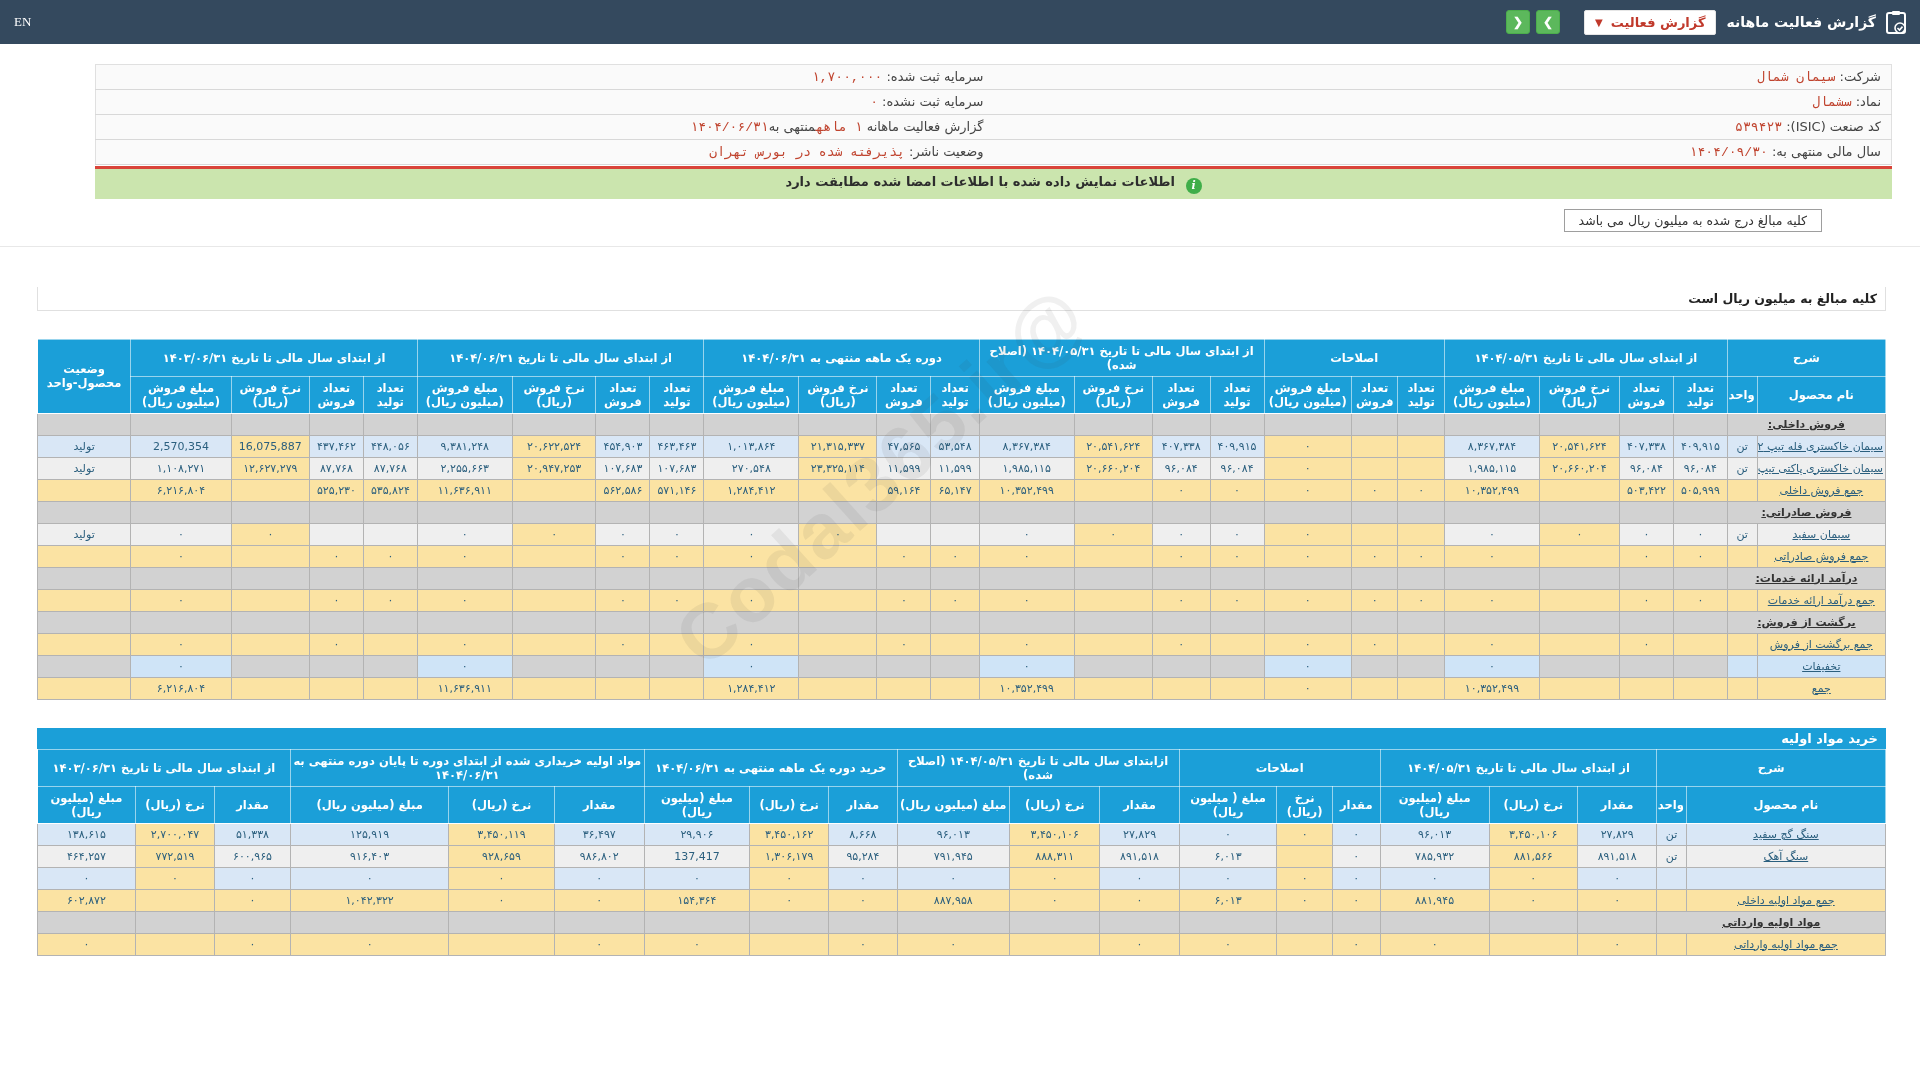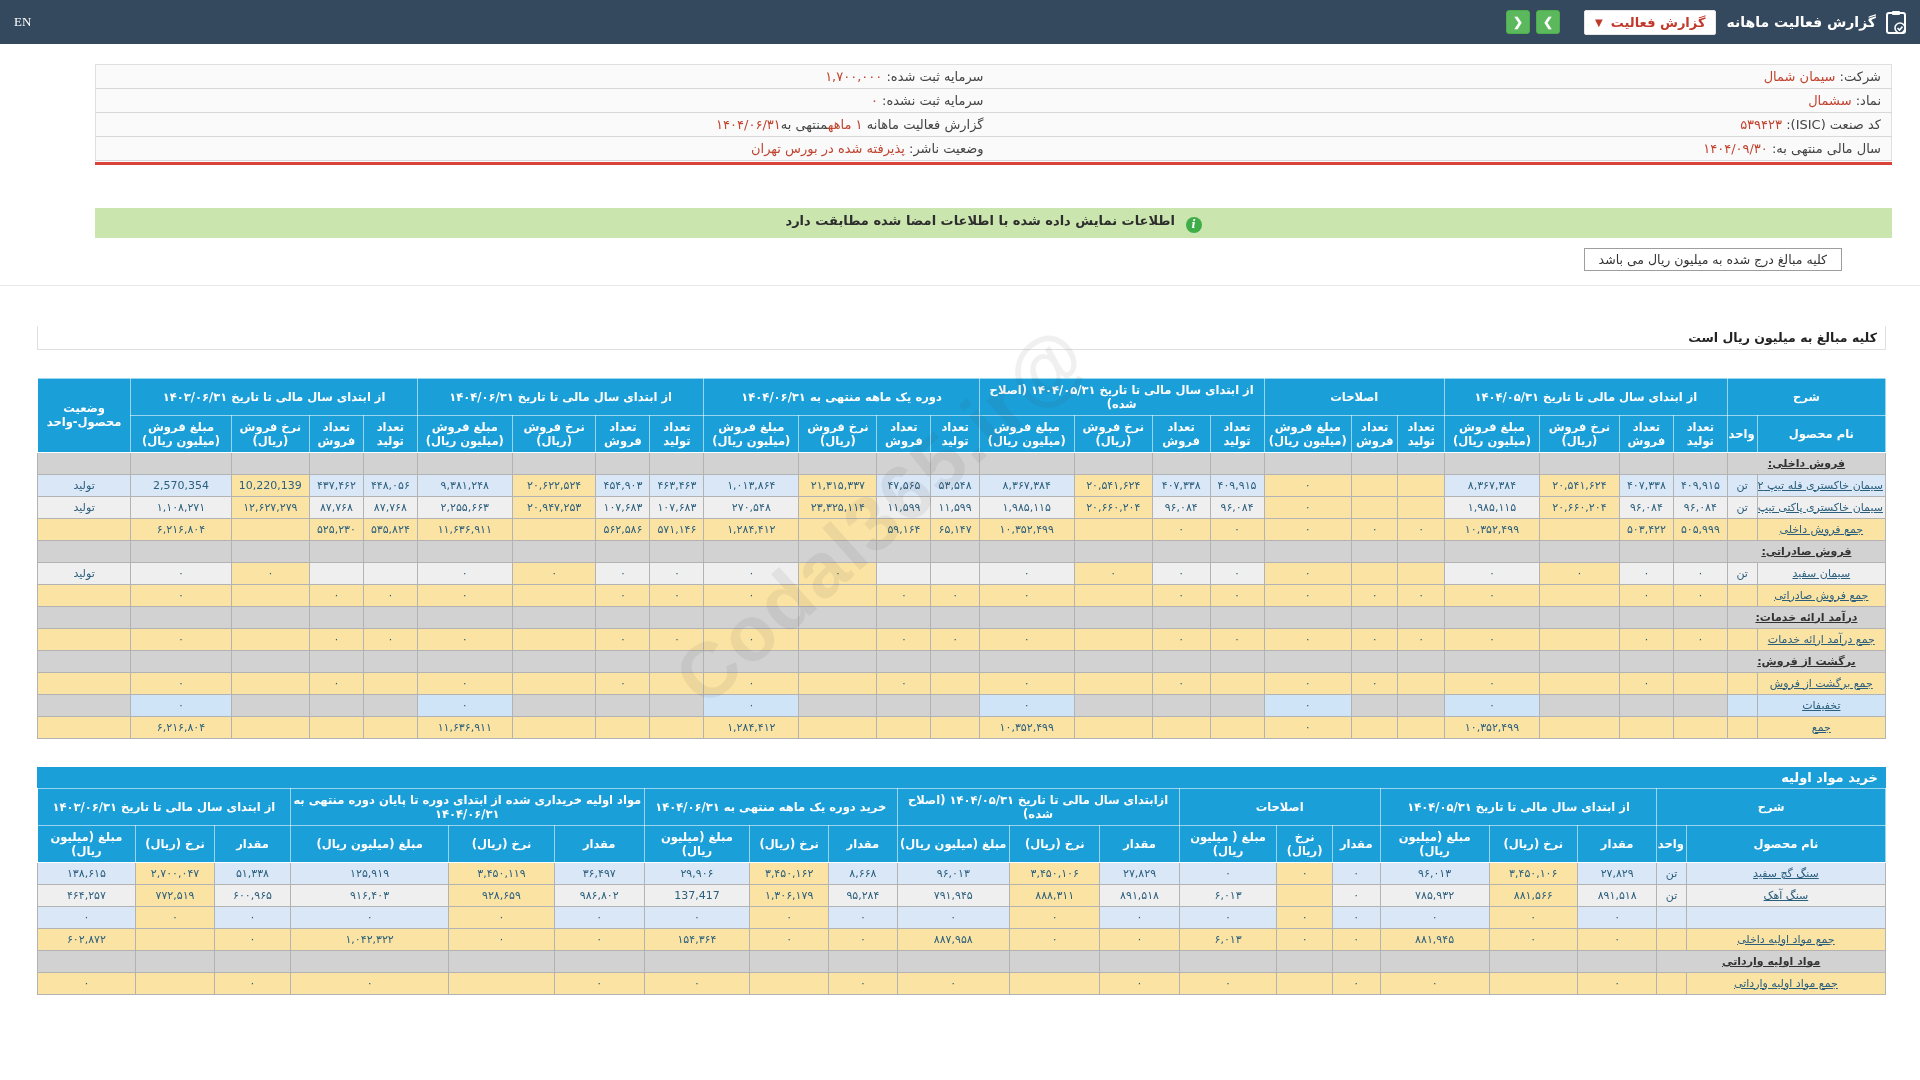--- a/index.html
+++ b/index.html
@@ -18,28 +18,28 @@
   .nav-btn { width:24px; height:24px; background:#5cb85c; border:1px solid #4cae4c;
     border-radius:3px; color:#fff; font-size:12px; font-weight:bold; display:flex;
     align-items:center; justify-content:center; cursor:pointer; }
   .spacer { flex:1; }
   .en-link { color:#fff; font-size:13px; cursor:pointer; font-family:"Liberation Serif","DejaVu Serif",serif; }
   
   .info-wrap { margin:20px 28px 0 95px; }
   .info-table { width:100%; border-collapse:collapse; background:#fafafa; border:1px solid #e0e0e0; }
   .info-table td { border-bottom:1px solid #d8d8d8; padding:4px 10px; font-size:13px;
     color:#444; text-align:right; width:50%; }
-  .iv { color:#c0442f; }
+  .iv { color:#c0442f;font-family:Liberation Mono, monospace; }
   .red-line { height:3px; background:#d9443a; margin-top:1px; }
   .notice-bar { background:#cbe5ae; padding:5px 0; text-align:center; font-size:13px;
-    color:#2d2d2d; font-weight:bold;margin-top:43px; }
+    color:#2d2d2d; font-weight:bold; }
   .i-ico { display:inline-flex; width:16px; height:16px; border-radius:50%; background:#3fae49;
     color:#fff; font-size:11px; font-weight:bold; align-items:center; justify-content:center;
     margin-left:6px; vertical-align:-3px; font-style:italic; font-family:"DejaVu Serif",serif; }
-  .amounts-box { display:inline-block; margin:10px 78px 0 0; border:1px solid #9e9e9e;
+  .amounts-box { display:inline-block; margin:10px 98px 0 0; border:1px solid #9e9e9e;
     background:#fff; font-size:12.5px; color:#333; padding:3px 14px; }
   .thin-rule { border-top:1px solid #e8e8e8; margin-top:14px; }
   
   .tbl-wrap { margin:0 34px 0 37px; position:relative; }
   .band { background:#1b9fd8; color:#fff; font-weight:bold; font-size:13px;
     padding:3px 8px; text-align:right; }
   .band-note { border:1px solid #e0e0e0; border-top:none; padding:4px 8px; font-size:12.5px;
     font-weight:bold; color:#222; text-align:right; background:#fff; }
   table.data { width:100%; border-collapse:collapse; table-layout:fixed; }
   table.data th { background:#1b9fd8; color:#fff; font-size:11.5px; font-weight:bold;
@@ -249,21 +249,21 @@
           <td class="c-bl">۵۳,۵۴۸</td>
           <td class="c-bl">۴۷,۵۶۵</td>
           <td class="c-y">۲۱,۳۱۵,۳۳۷</td>
           <td class="c-bl">۱,۰۱۳,۸۶۴</td>
           <td class="c-bl">۴۶۳,۴۶۳</td>
           <td class="c-bl">۴۵۴,۹۰۳</td>
           <td class="c-y">۲۰,۶۲۲,۵۲۴</td>
           <td class="c-bl">۹,۳۸۱,۲۴۸</td>
           <td class="c-bl">۴۴۸,۰۵۶</td>
           <td class="c-bl">۴۳۷,۴۶۲</td>
-          <td class="c-y">10,220,139</td>
+          <td class="c-y">16,075,887</td>
           <td class="c-bl">2,570,354</td>
           <td class="status c-bl">تولید</td>
         </tr>
         <tr>
           <td class="lbl c-gr">سیمان خاکستری پاکتی تیپ ۲</td>
           <td class="c-gr">تن</td>
           <td class="c-gr">۹۶,۰۸۴</td>
           <td class="c-gr">۹۶,۰۸۴</td>
           <td class="c-y">۲۰,۶۶۰,۲۰۴</td>
           <td class="c-gr">۱,۹۸۵,۱۱۵</td>

